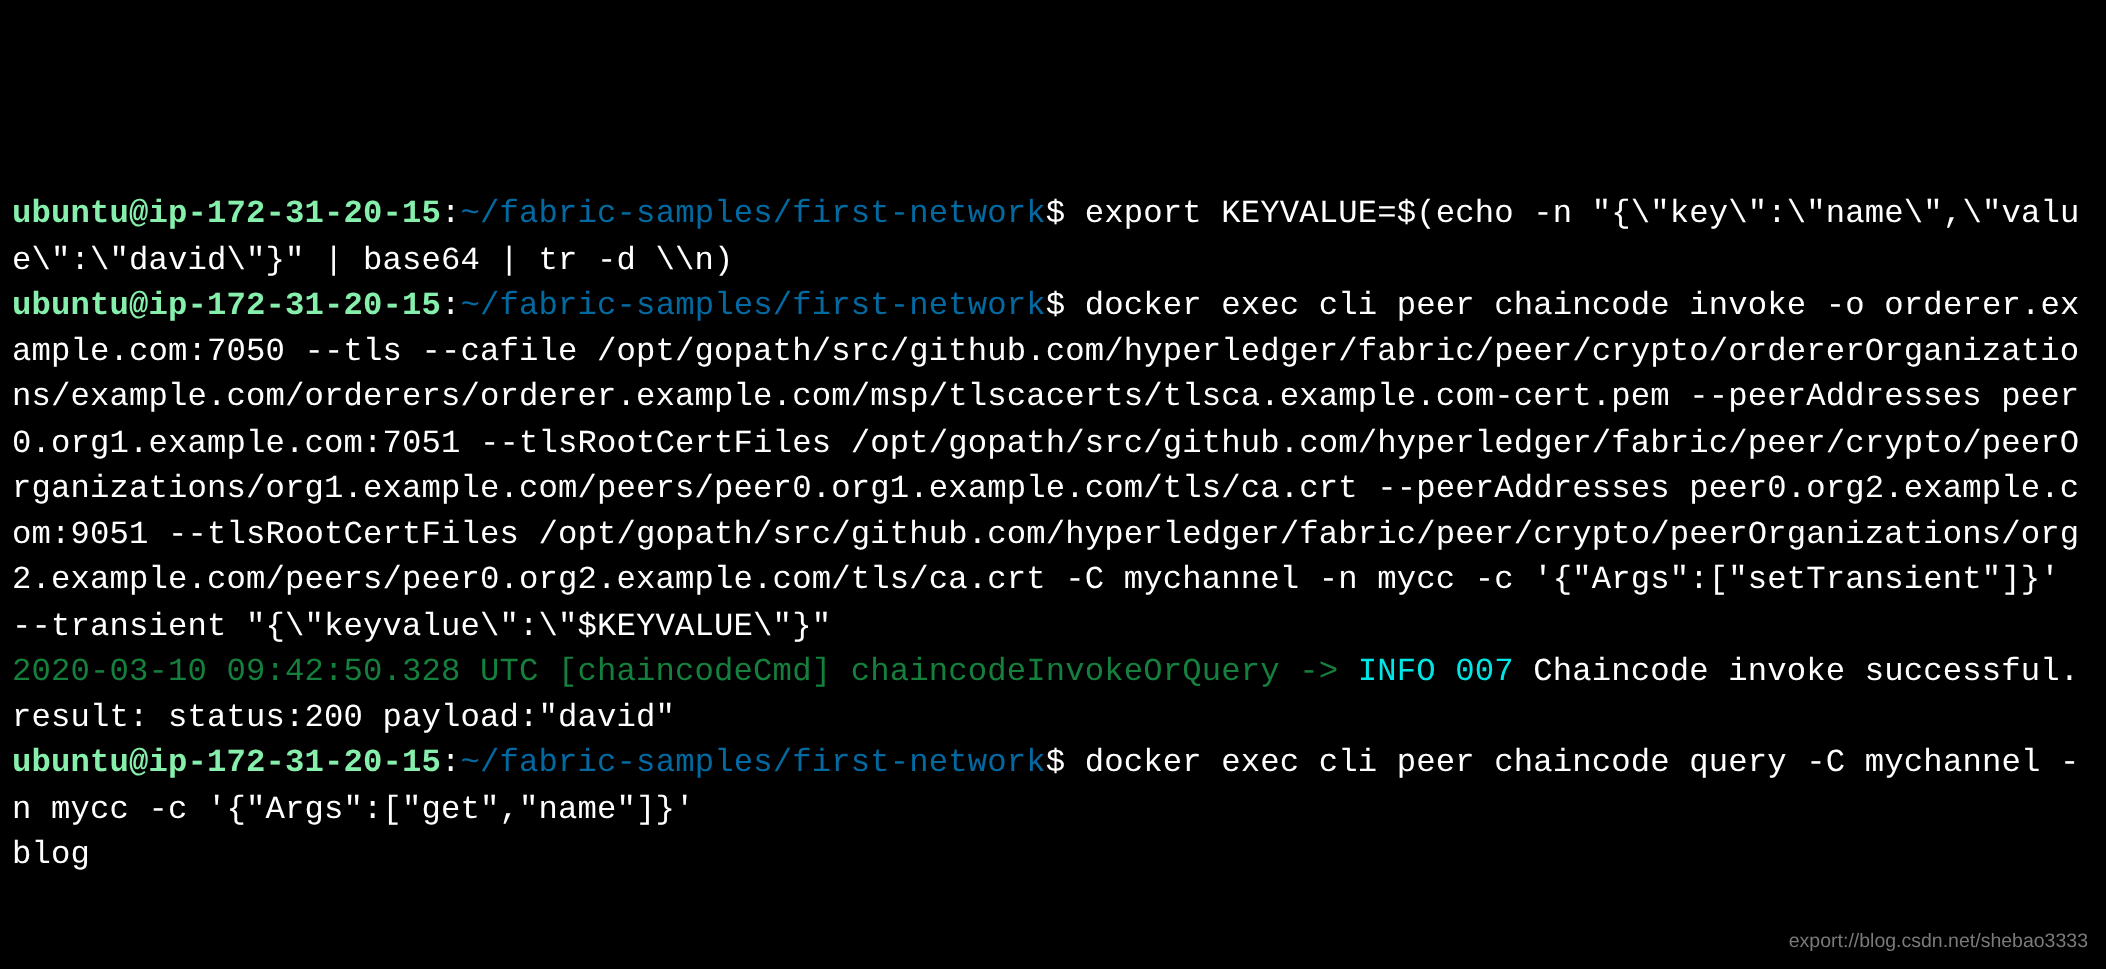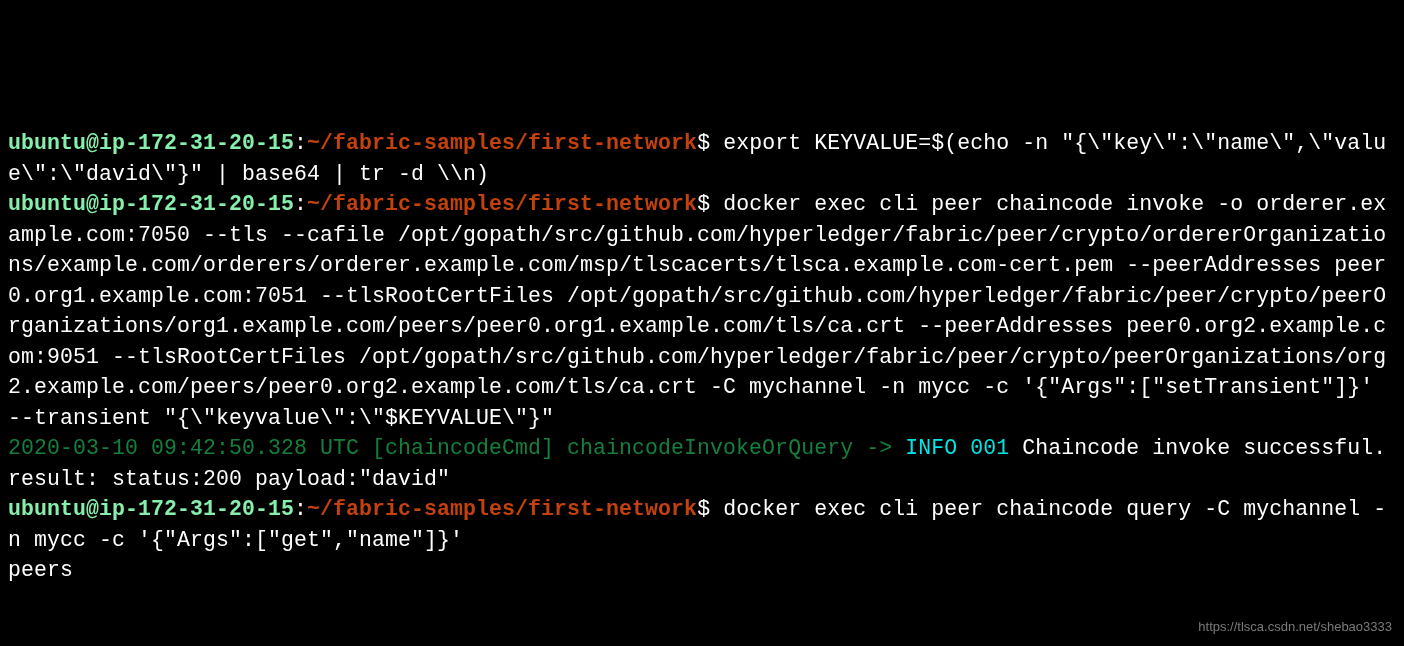--- a/index.html
+++ b/index.html
@@ -21,22 +21,22 @@
       word-break: break-all;
       letter-spacing: 0.1px;
       font-weight: 500;
       position: relative;
     }
     .green {
       color: #86efac;
       font-weight: bold;
     }
     .teal {
-      color: #c2410c;
-      font-weight: bold;
+      color: #0369a1;
+      font-weight: normal;
     }
     .white {
       color: #ffffff;
     }
     .loginfo {
       color: #15803d;
       font-weight: 500;
     }
     .info-label {
       color: #00e6e6;
@@ -53,20 +53,20 @@
       letter-spacing: 0;
     }
   </style>
 </head>
 <body>
 
 
 
 <div><span class="green">ubuntu@ip-172-31-20-15</span><span class="white">:</span><span class="teal">~/fabric-samples/first-network</span><span class="white">$</span><span class="white"> export KEYVALUE=$(echo -n "{\"key\":\"name\",\"value\":\"david\"}" | base64 | tr -d \\n)</span>
 <span class="green">ubuntu@ip-172-31-20-15</span><span class="white">:</span><span class="teal">~/fabric-samples/first-network</span><span class="white">$</span><span class="white"> docker exec cli peer chaincode invoke -o orderer.example.com:7050 --tls --cafile /opt/gopath/src/github.com/hyperledger/fabric/peer/crypto/ordererOrganizations/example.com/orderers/orderer.example.com/msp/tlscacerts/tlsca.example.com-cert.pem --peerAddresses peer0.org1.example.com:7051 --tlsRootCertFiles /opt/gopath/src/github.com/hyperledger/fabric/peer/crypto/peerOrganizations/org1.example.com/peers/peer0.org1.example.com/tls/ca.crt --peerAddresses peer0.org2.example.com:9051 --tlsRootCertFiles /opt/gopath/src/github.com/hyperledger/fabric/peer/crypto/peerOrganizations/org2.example.com/peers/peer0.org2.example.com/tls/ca.crt -C mychannel -n mycc -c '{"Args":["setTransient"]}' --transient "{\"keyvalue\":\"$KEYVALUE\"}"</span>
-<span class="loginfo">2020-03-10 09:42:50.328 UTC [chaincodeCmd] chaincodeInvokeOrQuery -&gt; </span><span class="info-label">INFO 001</span><span class="white"> Chaincode invoke successful. result: status:200 payload:"david"</span>
+<span class="loginfo">2020-03-10 09:42:50.328 UTC [chaincodeCmd] chaincodeInvokeOrQuery -&gt; </span><span class="info-label">INFO 007</span><span class="white"> Chaincode invoke successful. result: status:200 payload:"david"</span>
 <span class="green">ubuntu@ip-172-31-20-15</span><span class="white">:</span><span class="teal">~/fabric-samples/first-network</span><span class="white">$</span><span class="white"> docker exec cli peer chaincode query -C mychannel -n mycc -c '{"Args":["get","name"]}'</span>
-<span class="white">peers</span></div>
+<span class="white">blog</span></div>
 
-<div class="watermark">https://tlsca.csdn.net/shebao3333</div>
+<div class="watermark">export://blog.csdn.net/shebao3333</div>
 
 
 
 
 </body></html>

